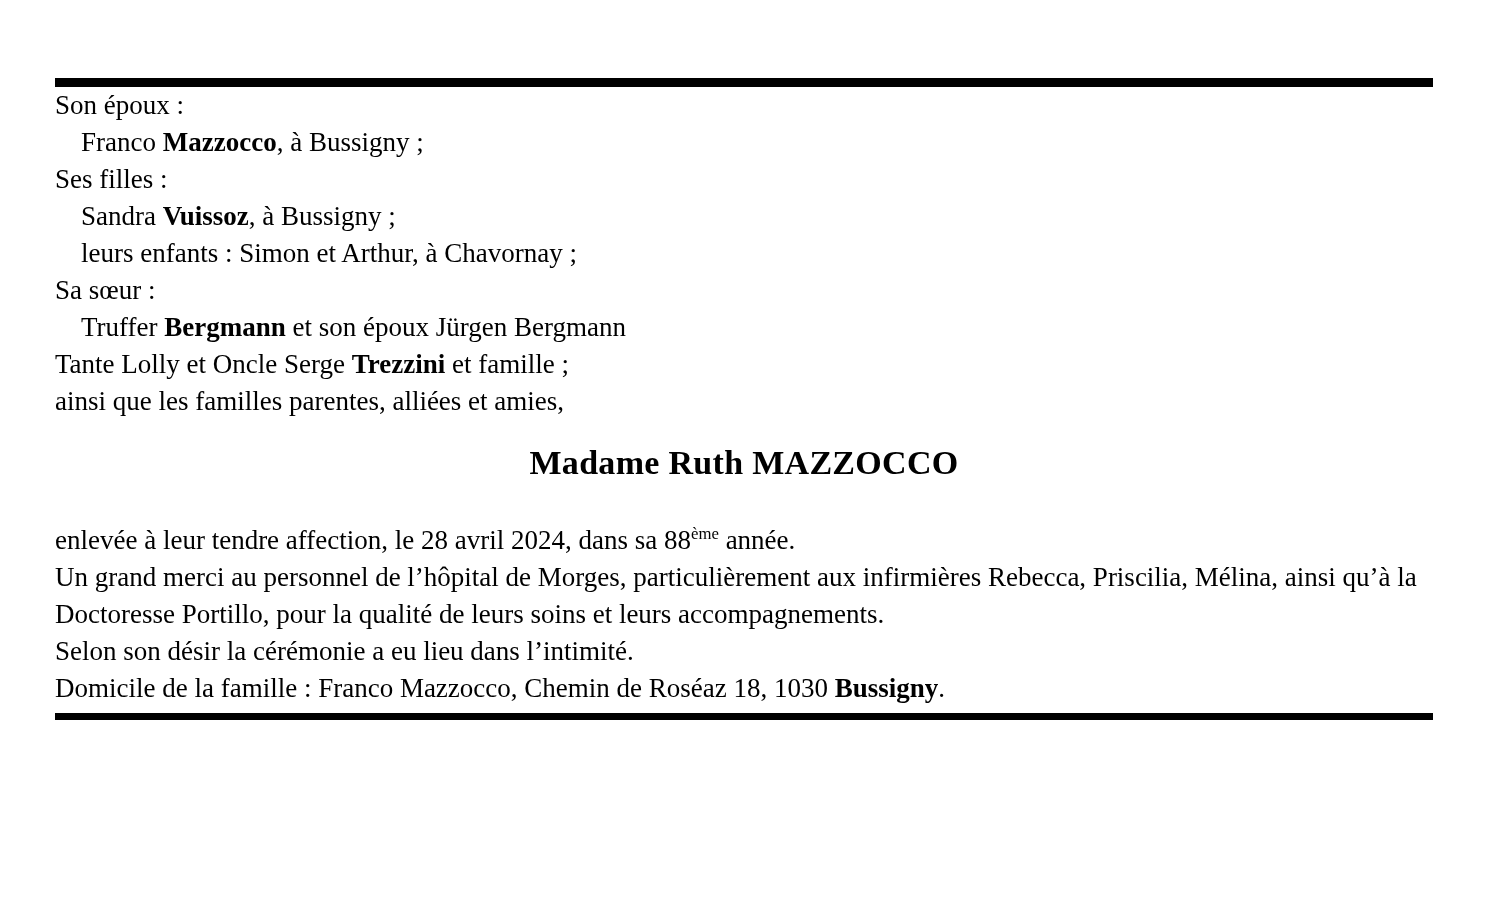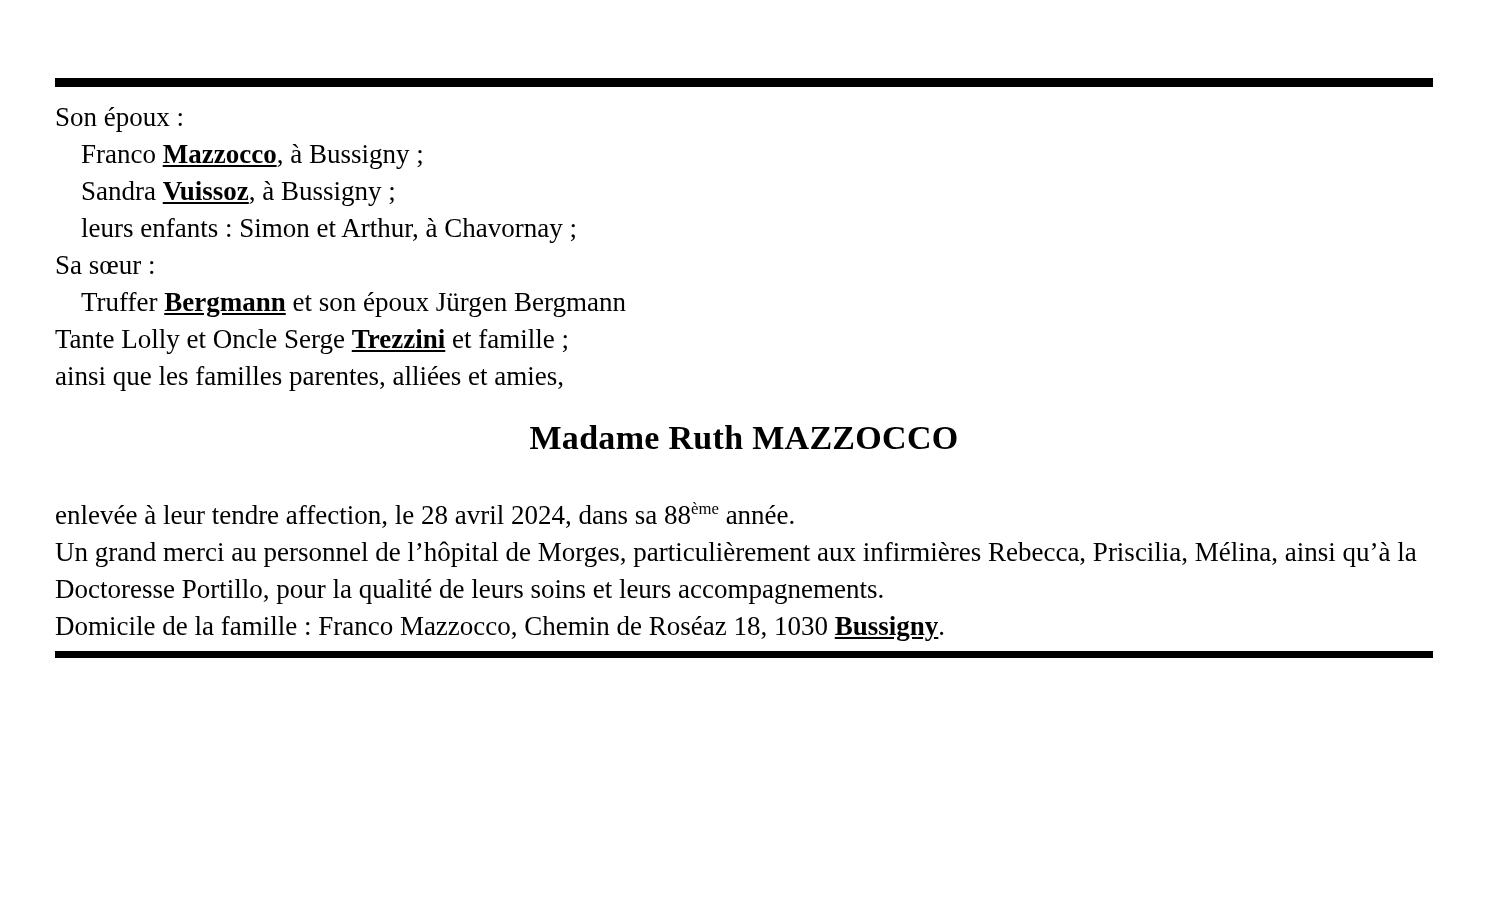--- a/index.html
+++ b/index.html
@@ -25,33 +25,31 @@
     background: #000000;
     width: 100%;
   }
   .rule-bottom {
     height: 7px;
     background: #000000;
     width: 100%;
     margin-top: 6px;
   }
   .body-block {
-    padding-top: 12px;
     font-size: 27px;
     line-height: 37px;
   }
   .line {
     white-space: pre-wrap;
   }
   .line.indent {
     padding-left: 26px;
   }
   .bold {
     font-weight: bold;
-    text-decoration: underline;
   }
   .deceased {
     text-align: center;
     font-size: 34px;
     font-weight: bold;
     margin-top: 24px;
     margin-bottom: 40px;
     letter-spacing: 0.3px;
   }
   .para {
@@ -69,30 +67,32 @@
 </style>
 </head>
 <body>
 
 <div class="notice">
   <div class="rule-top"></div>
 
   <div class="body-block" id="family-list">
       <div class="line"><span>Son époux :</span></div>
       <div class="line indent"><span>Franco </span><span class="bold">Mazzocco</span><span>, à Bussigny ;</span></div>
+      <div class="line"><span>Ses filles :</span></div>
       <div class="line indent"><span>Sandra </span><span class="bold">Vuissoz</span><span>, à Bussigny ;</span></div>
       <div class="line indent"><span>leurs enfants : Simon et Arthur, à Chavornay ;</span></div>
       <div class="line"><span>Sa sœur :</span></div>
       <div class="line indent"><span>Truffer </span><span class="bold">Bergmann</span><span> et son époux Jürgen Bergmann</span></div>
       <div class="line"><span>Tante Lolly et Oncle Serge </span><span class="bold">Trezzini</span><span> et famille ;</span></div>
       <div class="line"><span>ainsi que les familles parentes, alliées et amies,</span></div>
     </div>
 
   <div class="deceased">Madame Ruth MAZZOCCO</div>
 
   <div id="closing-text">
       <p class="para"><span>enlevée à leur tendre affection, le 28 avril 2024, dans sa 88</span><sup>ème</sup><span> année.</span></p>
       <p class="para"><span>Un grand merci au personnel de l’hôpital de Morges, particulièrement aux infirmières Rebecca, Priscilia, Mélina, ainsi qu’à la Doctoresse Portillo, pour la qualité de leurs soins et leurs accompagnements.</span></p>
+      <p class="para"><span>Selon son désir la cérémonie a eu lieu dans l’intimité.</span></p>
       <p class="para"><span>Domicile de la famille : Franco Mazzocco, Chemin de Roséaz 18, 1030 </span><span class="bold">Bussigny</span><span>.</span></p>
     </div>
 
   <div class="rule-bottom"></div>
 </div>
 
 </body></html>

